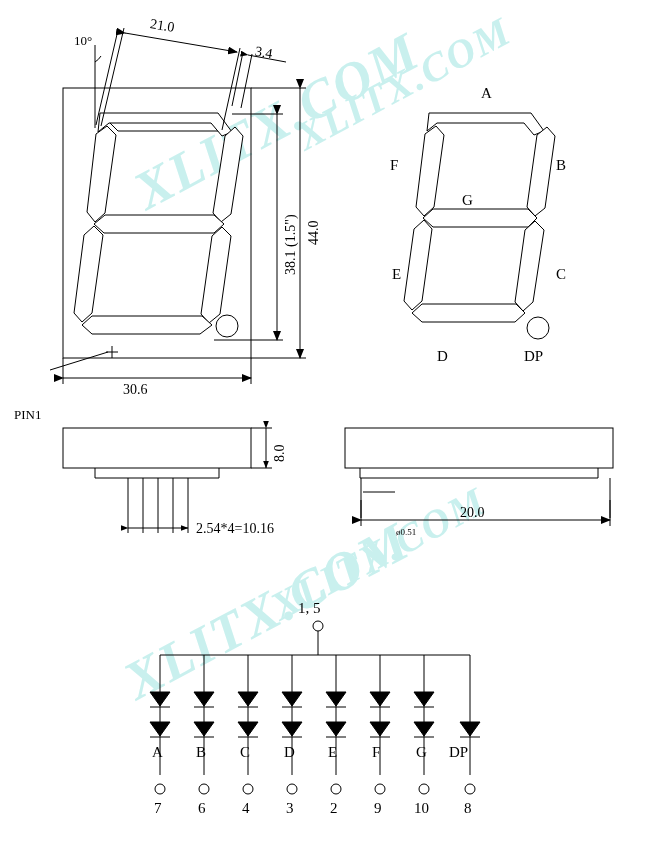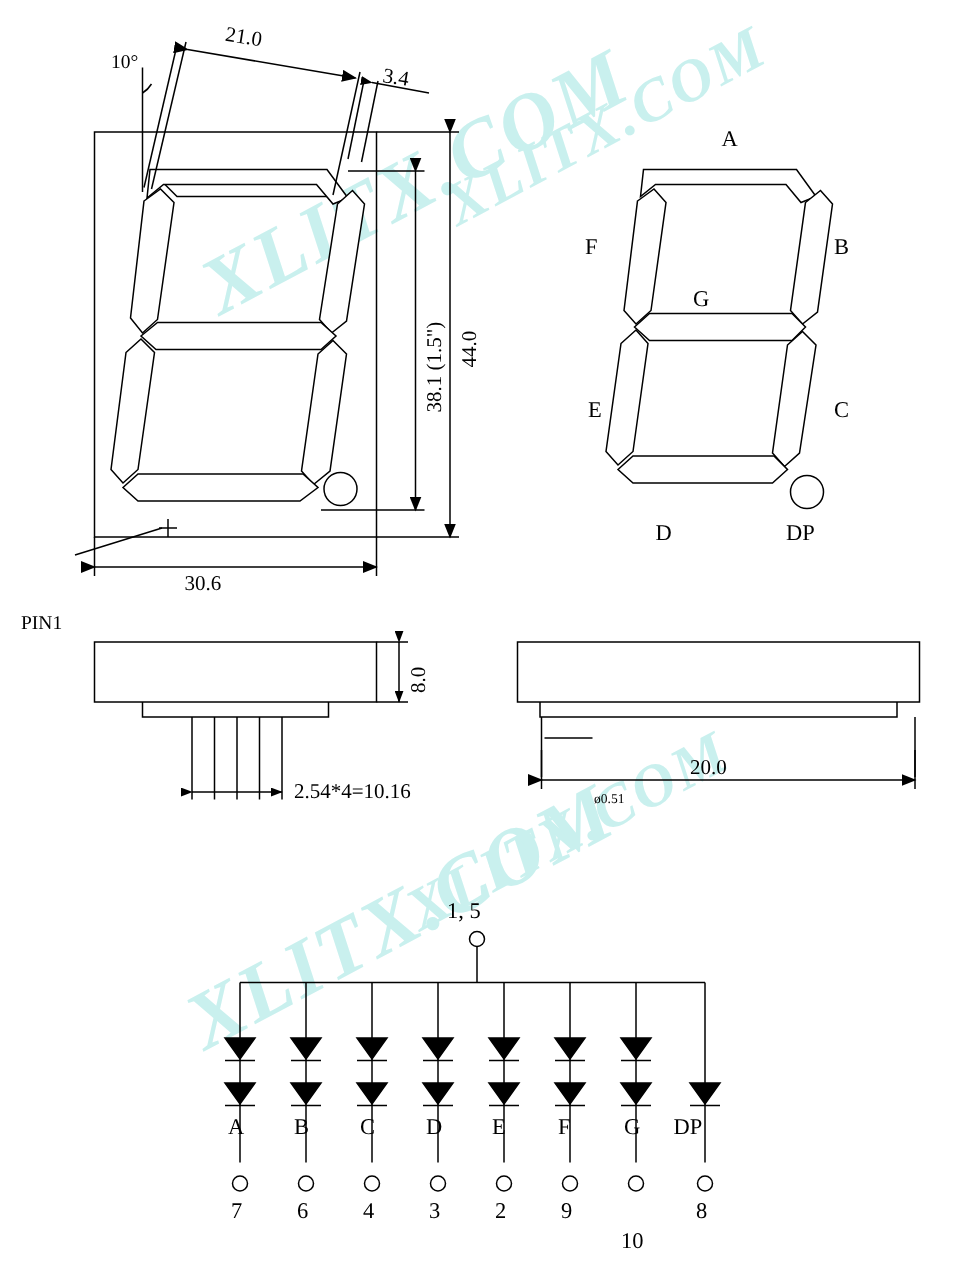--- a/index.html
+++ b/index.html
@@ -266,16 +266,16 @@
   <div class="lbl s15" style="left:372px; top:744px;">F</div>
   <div class="lbl s15" style="left:416px; top:744px;">G</div>
   <div class="lbl s15" style="left:449px; top:744px;">DP</div>
 
   <div class="lbl s15" style="left:154px; top:800px;">7</div>
   <div class="lbl s15" style="left:198px; top:800px;">6</div>
   <div class="lbl s15" style="left:242px; top:800px;">4</div>
   <div class="lbl s15" style="left:286px; top:800px;">3</div>
   <div class="lbl s15" style="left:330px; top:800px;">2</div>
   <div class="lbl s15" style="left:374px; top:800px;">9</div>
-  <div class="lbl s15" style="left:414px; top:820px;">10</div>
+  <div class="lbl s15" style="left:414px; top:800px;">10</div>
   <div class="lbl s15" style="left:464px; top:800px;">8</div>
 
 </div>
 
 </body></html>

